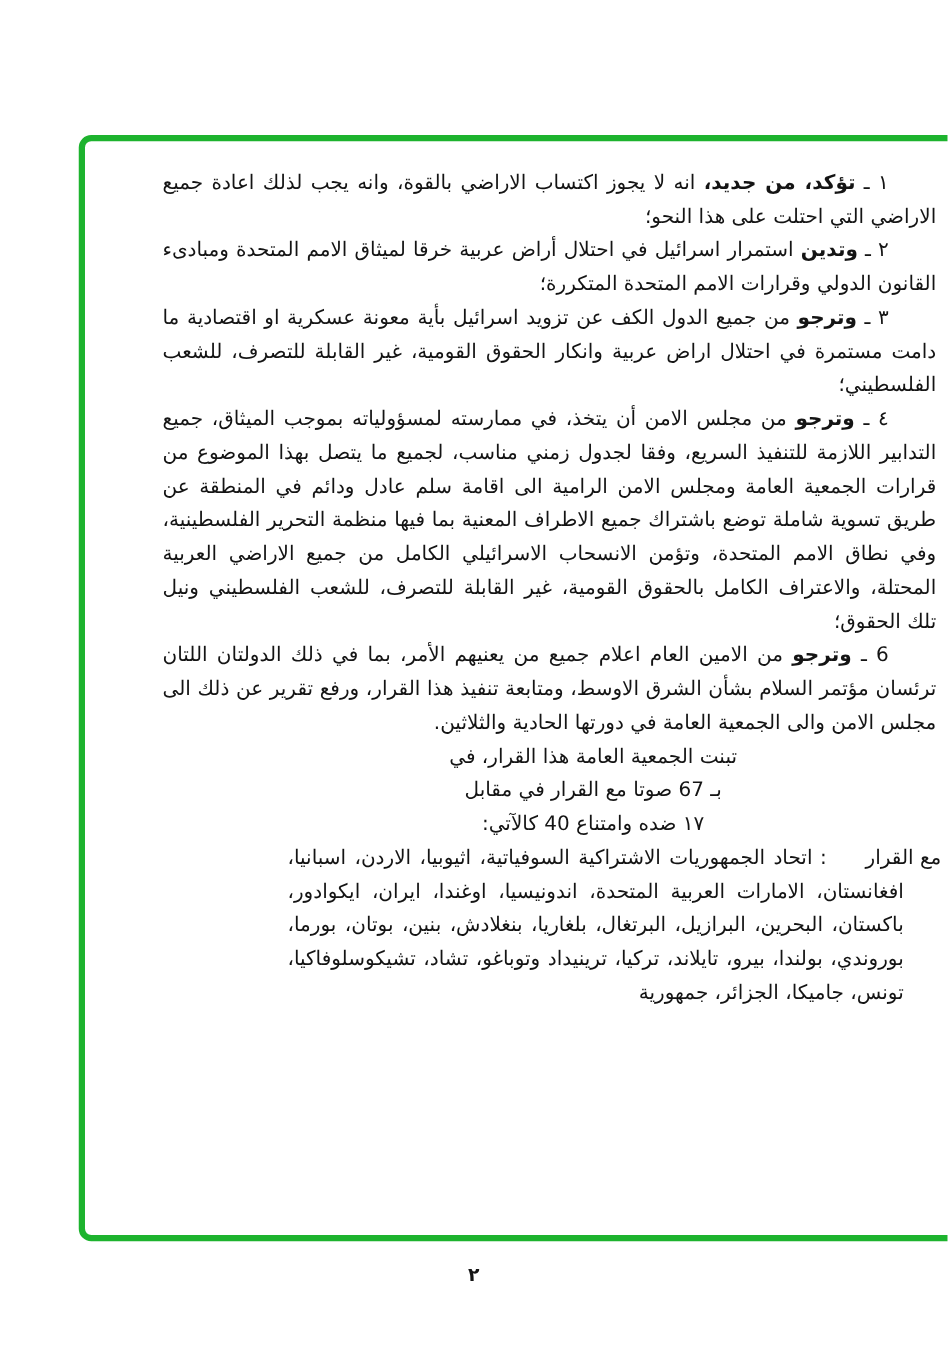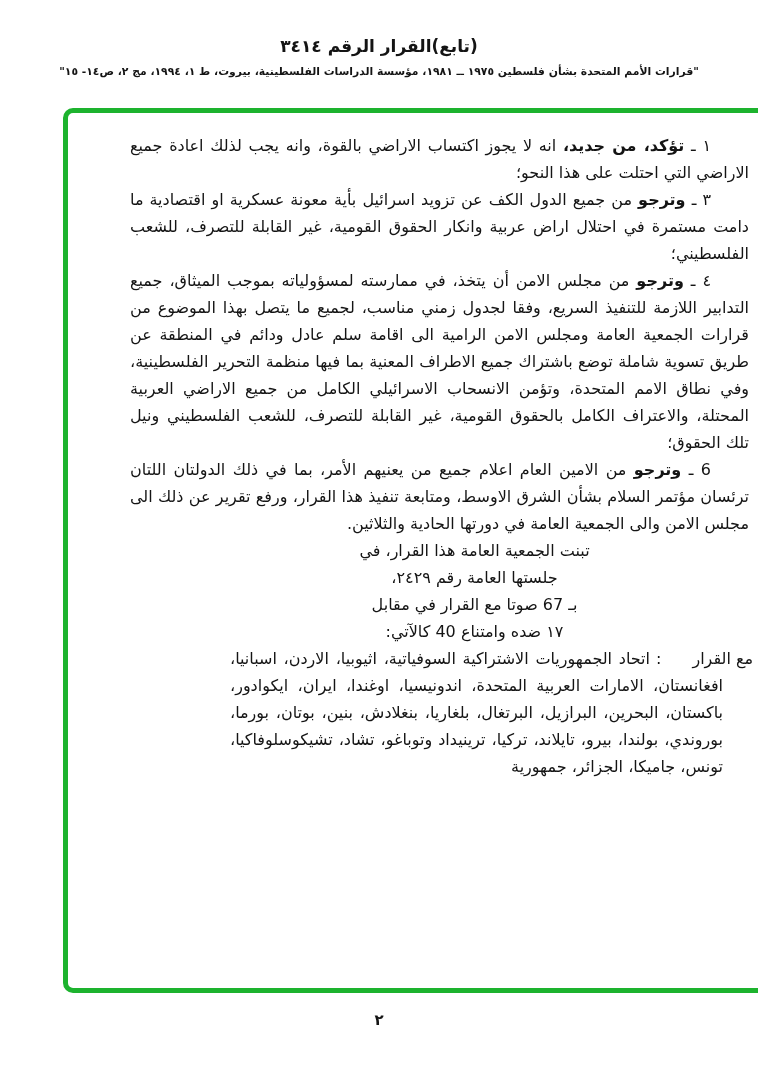--- a/index.html
+++ b/index.html
@@ -66,40 +66,36 @@
     text-align: center;
     font-size: 15px;
     font-weight: bold;
   }
 </style>
 </head>
 <body>
 
 <div class="page">
 
-  <div class="header">
-    <div class="title">(تابع)القرار الرقم ٣٤١٤</div>
-    <div class="source">"قرارات الأمم المتحدة بشأن فلسطين ١٩٧٥ ــ ١٩٨١، مؤسسة الدراسات الفلسطينية، بيروت، ط ١، ١٩٩٤، مج ٢، ص١٤- ١٥"</div>
-  </div>
 
   <div class="green-box">
     <div class="content">
 
       <p class="clause"><span>١ ـ </span><span class="lead">تؤكد، من جديد،</span><span> انه لا يجوز اكتساب الاراضي بالقوة، وانه يجب لذلك اعادة جميع الاراضي التي احتلت على هذا النحو؛</span></p>
 
+      <p class="clause"><span>٢ ـ </span><span class="lead">وتدين</span><span> استمرار اسرائيل في احتلال أراض عربية خرقا لميثاق الامم المتحدة ومبادىء القانون الدولي وقرارات الامم المتحدة المتكررة؛</span></p>
 
       <p class="clause"><span>٣ ـ </span><span class="lead">وترجو</span><span> من جميع الدول الكف عن تزويد اسرائيل بأية معونة عسكرية او اقتصادية ما دامت مستمرة في احتلال اراض عربية وانكار الحقوق القومية، غير القابلة للتصرف، للشعب الفلسطيني؛</span></p>
 
       <p class="clause"><span>٤ ـ </span><span class="lead">وترجو</span><span> من مجلس الامن أن يتخذ، في ممارسته لمسؤولياته بموجب الميثاق، جميع التدابير اللازمة للتنفيذ السريع، وفقا لجدول زمني مناسب، لجميع ما يتصل بهذا الموضوع من قرارات الجمعية العامة ومجلس الامن الرامية الى اقامة سلم عادل ودائم في المنطقة عن طريق تسوية شاملة توضع باشتراك جميع الاطراف المعنية بما فيها منظمة التحرير الفلسطينية، وفي نطاق الامم المتحدة، وتؤمن الانسحاب الاسرائيلي الكامل من جميع الاراضي العربية المحتلة، والاعتراف الكامل بالحقوق القومية، غير القابلة للتصرف، للشعب الفلسطيني ونيل تلك الحقوق؛</span></p>
 
       <p class="clause"><span>6 ـ </span><span class="lead">وترجو</span><span> من الامين العام اعلام جميع من يعنيهم الأمر، بما في ذلك الدولتان اللتان ترئسان مؤتمر السلام بشأن الشرق الاوسط، ومتابعة تنفيذ هذا القرار، ورفع تقرير عن ذلك الى مجلس الامن والى الجمعية العامة في دورتها الحادية والثلاثين.</span></p>
 
       <div class="adoption">
         <div class="adoption-line">تبنت الجمعية العامة هذا القرار، في</div>
-        <div class="adoption-line">جلستها العامة رقم ٢٤٢٩،</div>
         <div class="adoption-line">بـ 67 صوتا مع القرار في مقابل</div>
         <div class="adoption-line">١٧ ضده وامتناع 40 كالآتي:</div>
       </div>
 
       <div class="vote-with">
         <div class="vote-label">
           <span>مع القرار</span>
           <span>:</span>
         </div>
         <p class="vote-countries">اتحاد الجمهوريات الاشتراكية السوفياتية، اثيوبيا، الاردن، اسبانيا، افغانستان، الامارات العربية المتحدة، اندونيسيا، اوغندا، ايران، ايكوادور، باكستان، البحرين، البرازيل، البرتغال، بلغاريا، بنغلادش، بنين، بوتان، بورما، بوروندي، بولندا، بيرو، تايلاند، تركيا، ترينيداد وتوباغو، تشاد، تشيكوسلوفاكيا، تونس، جاميكا، الجزائر، جمهورية</p>

